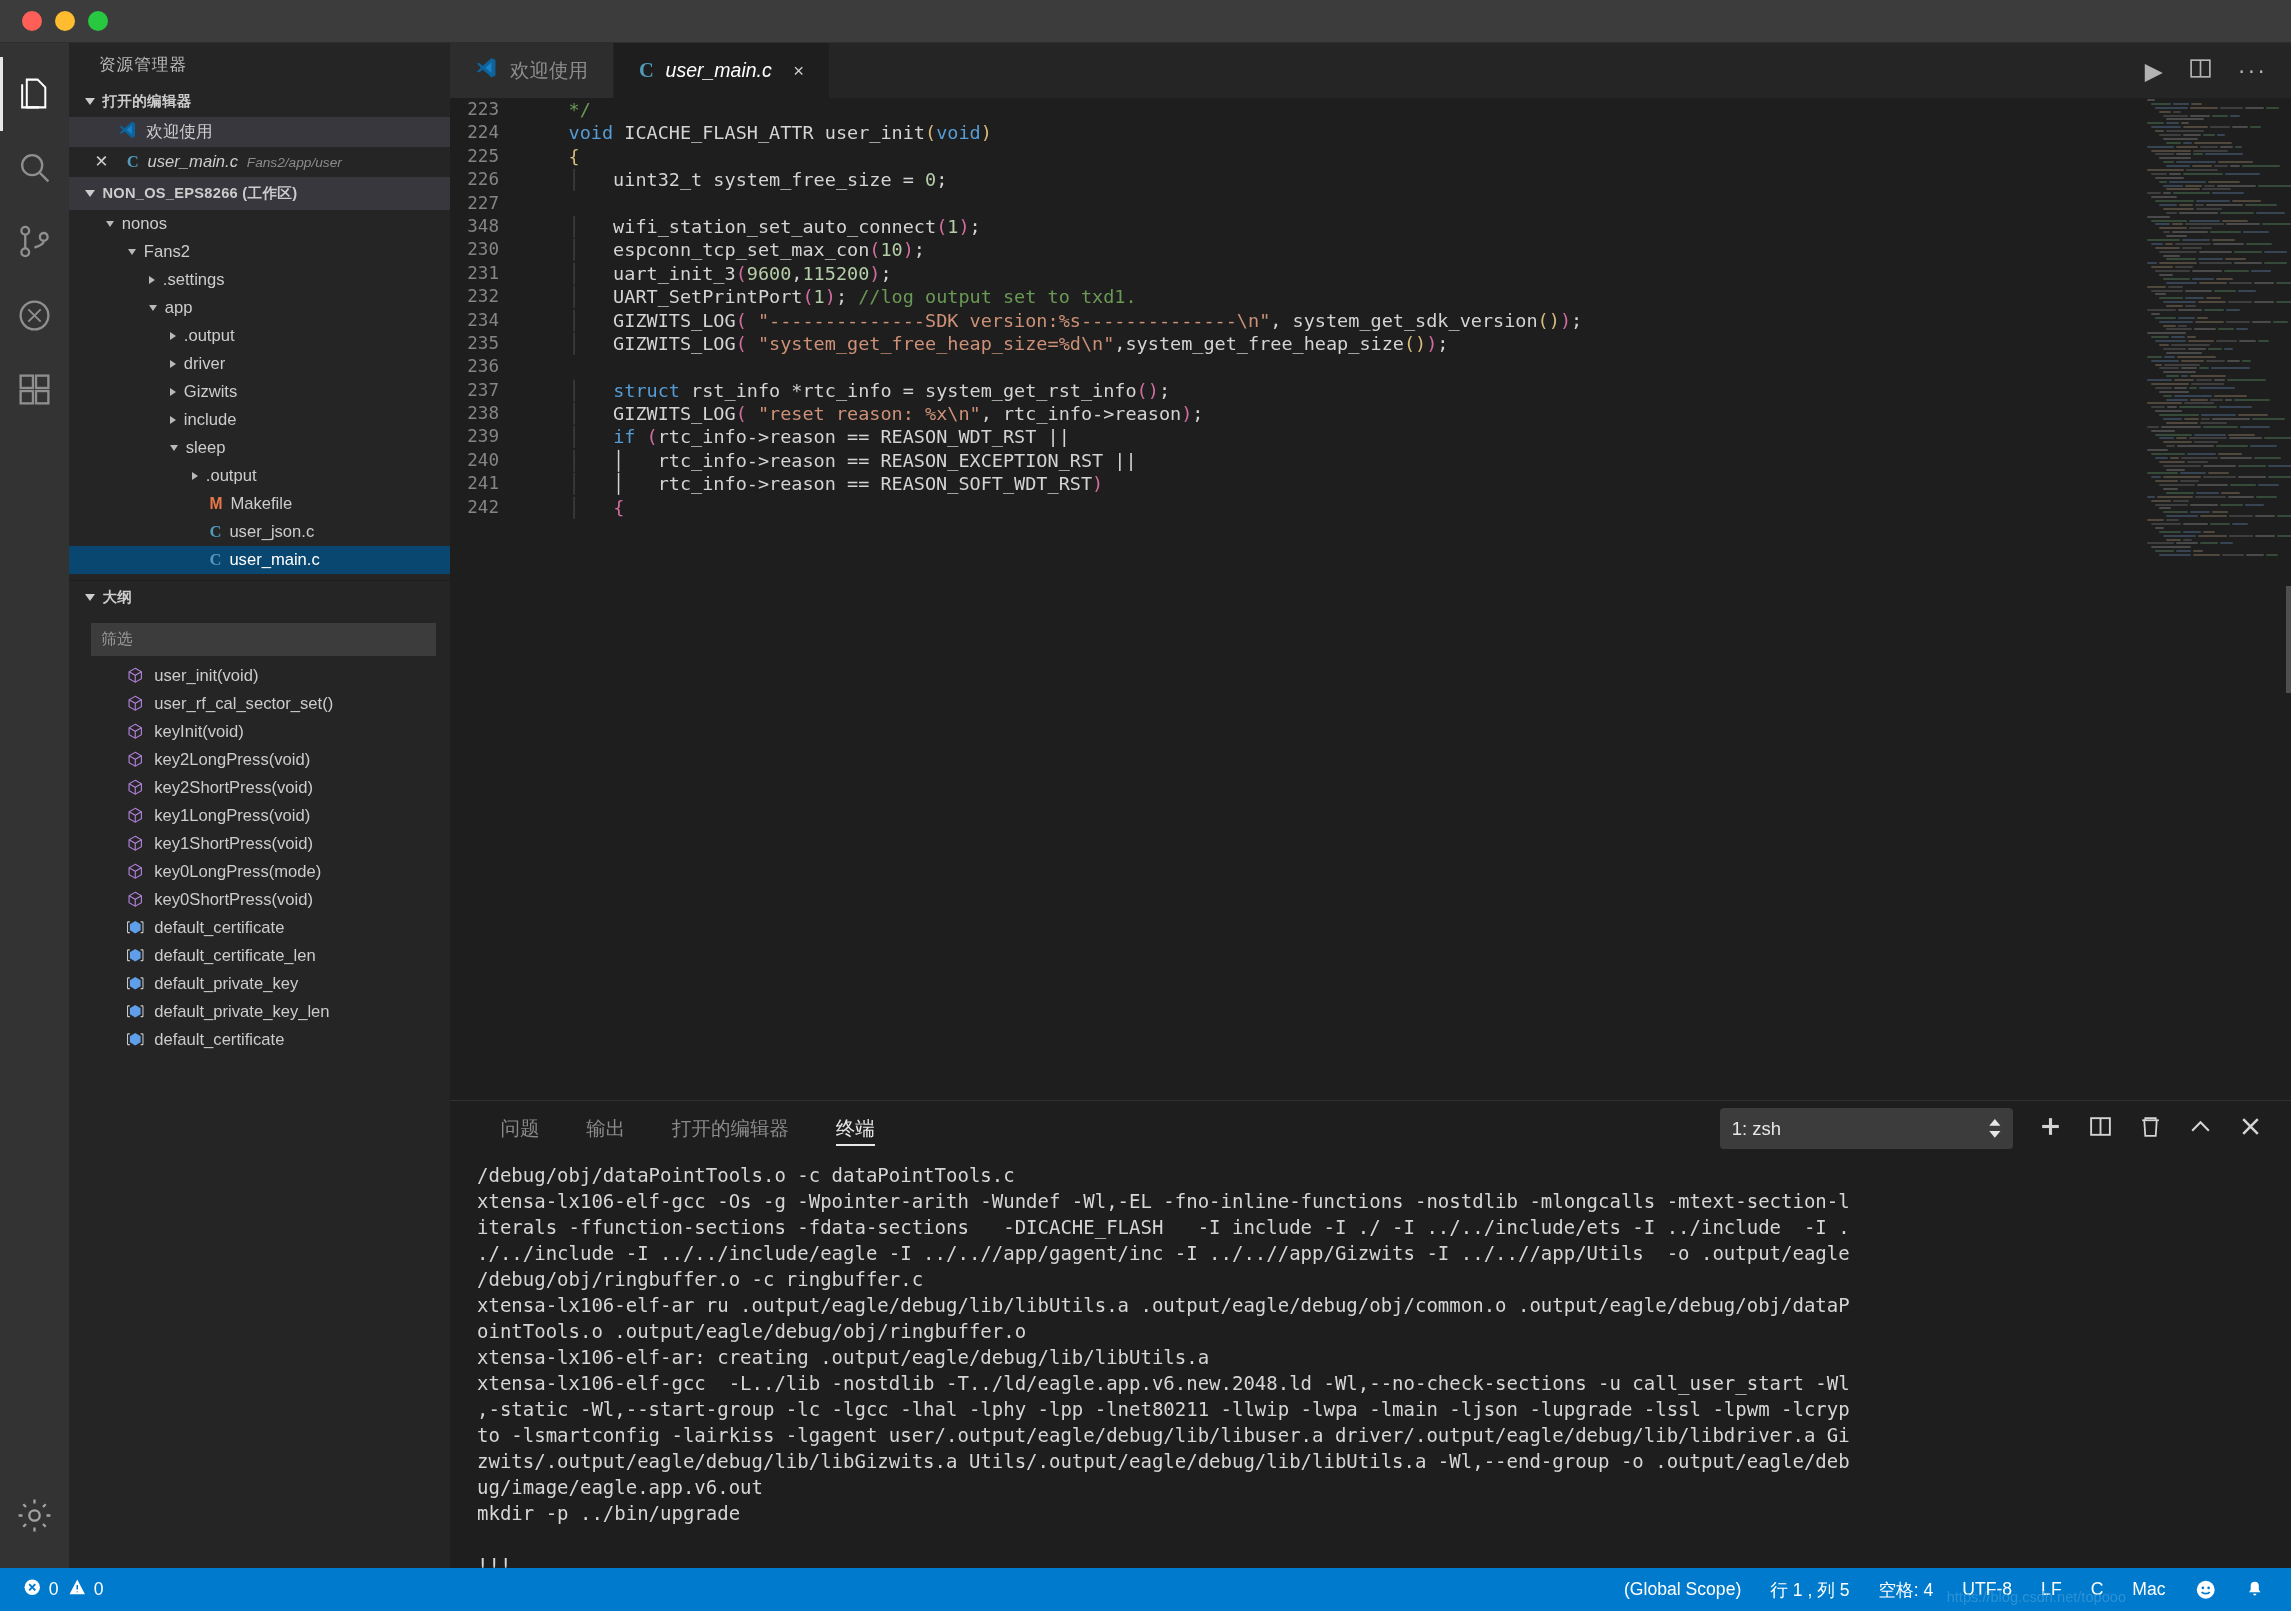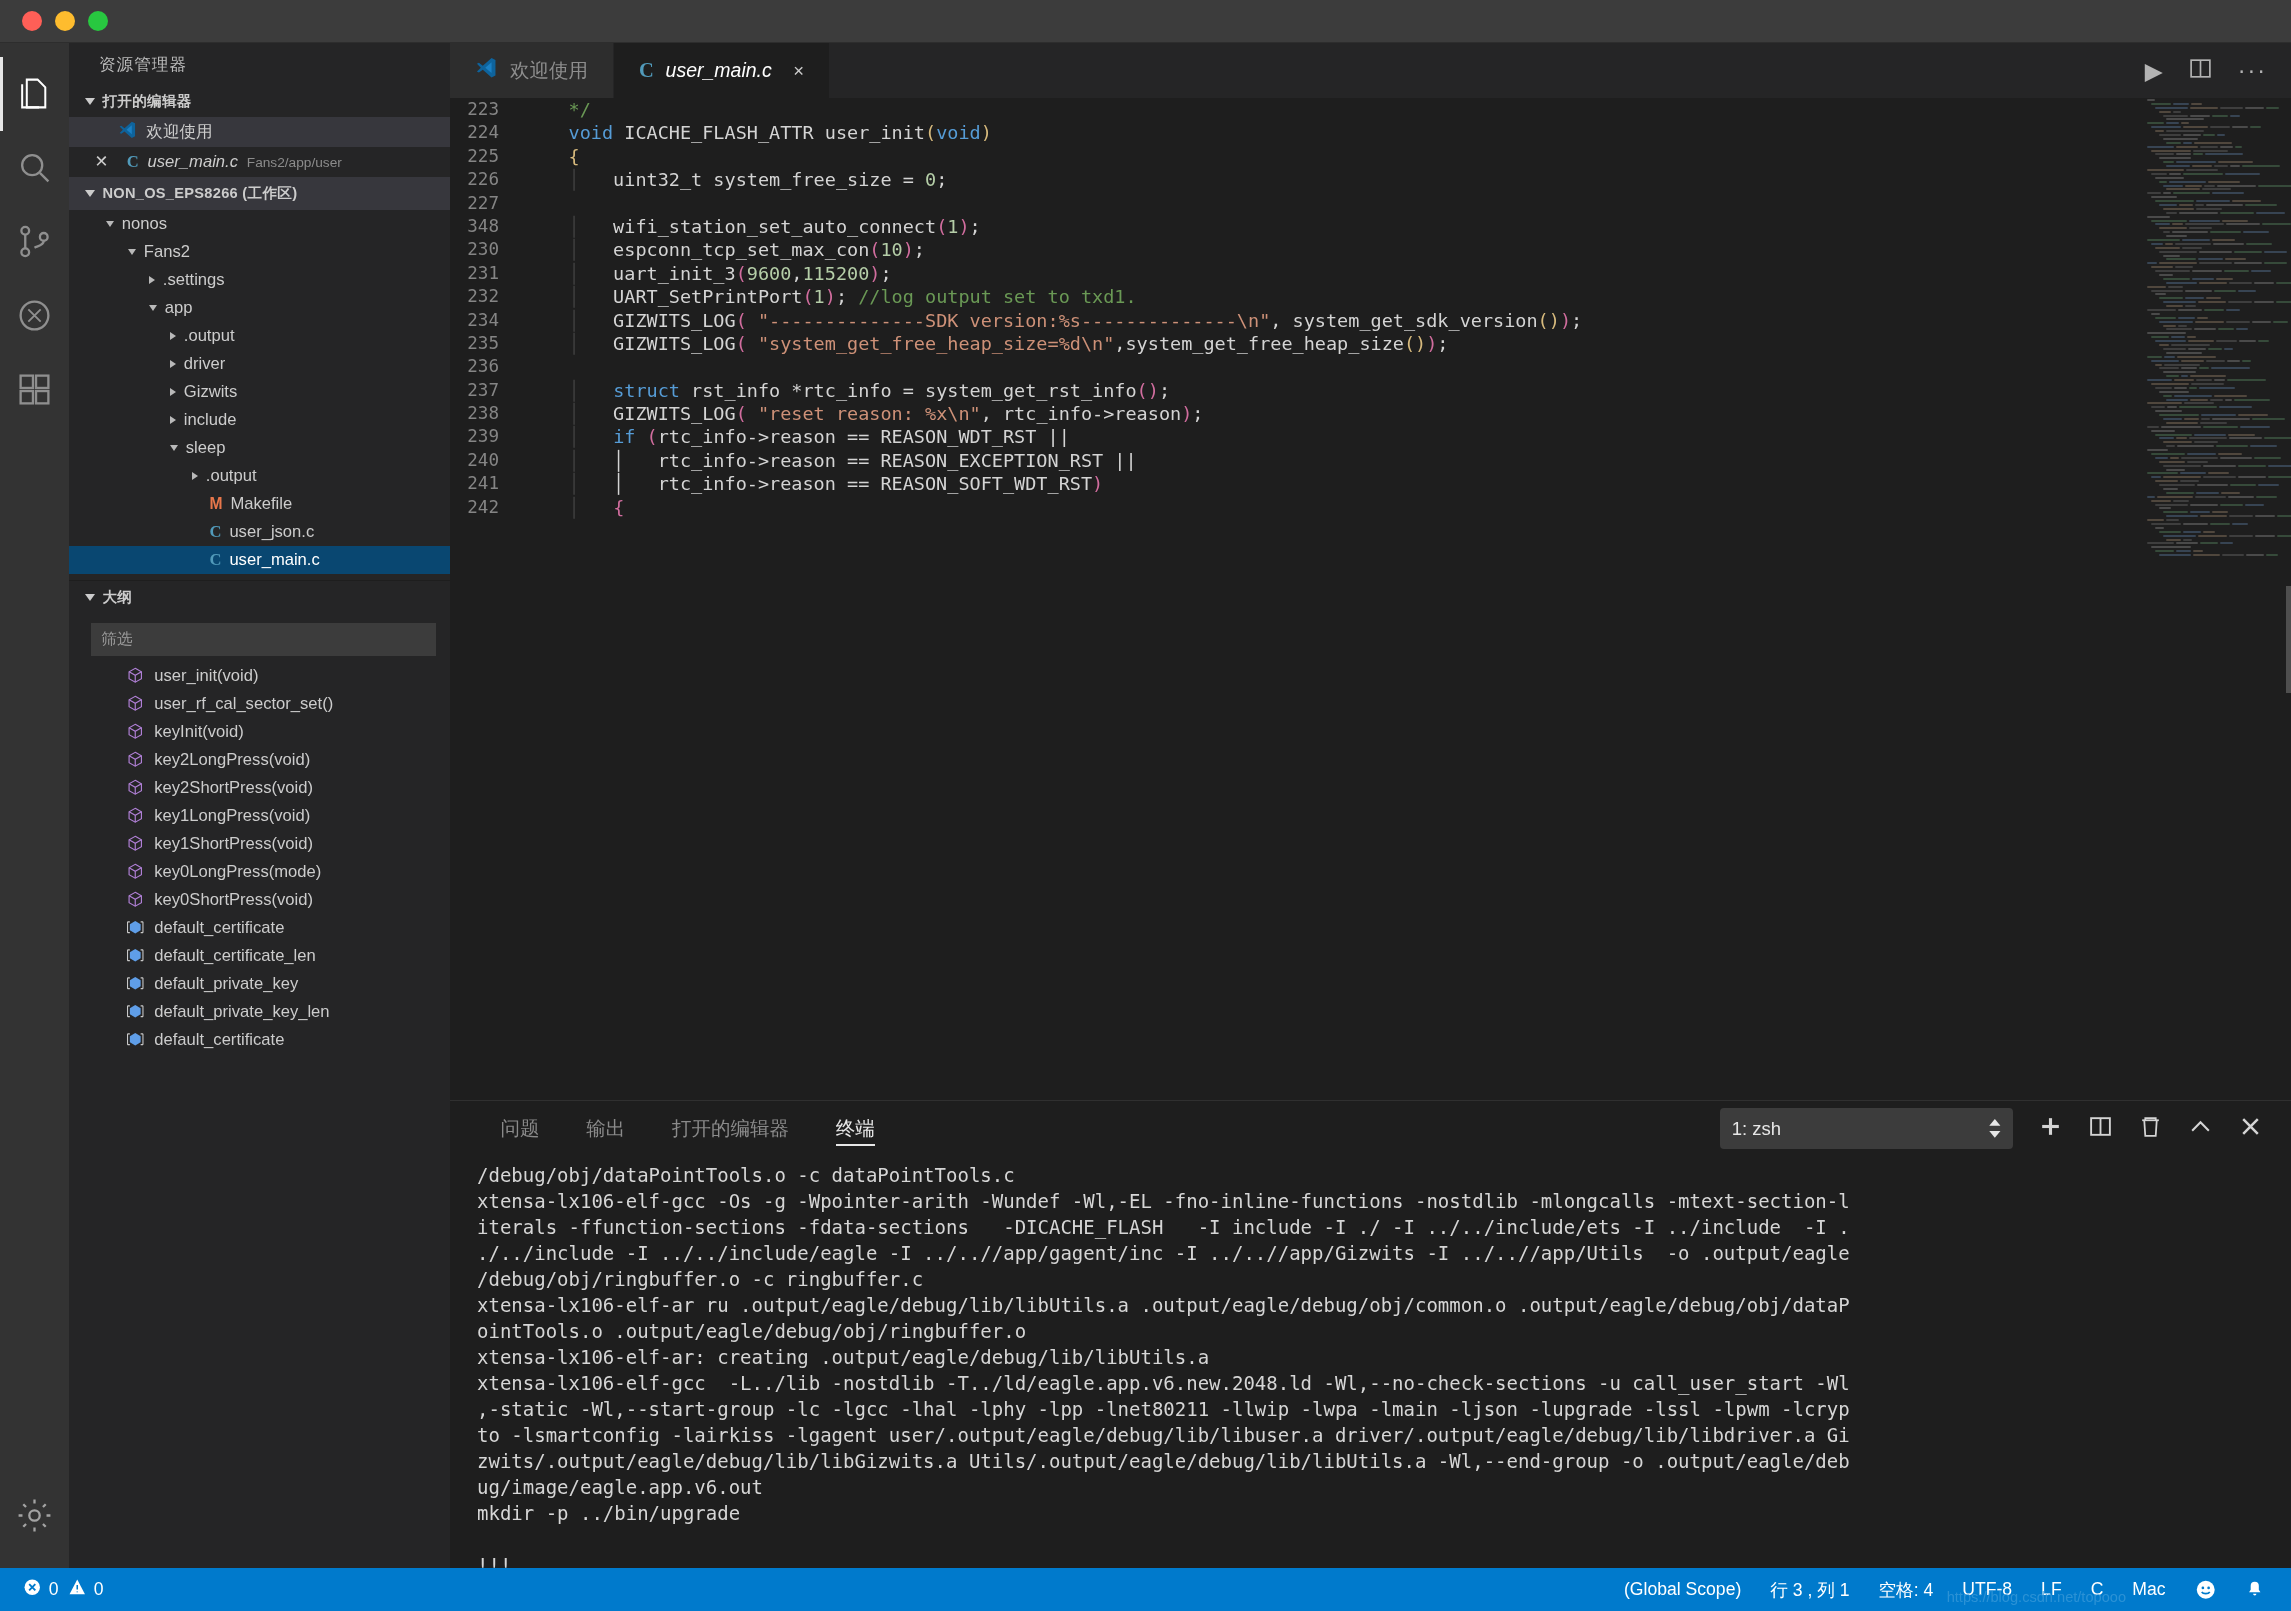--- a/index.html
+++ b/index.html
@@ -63,21 +63,21 @@
   .tri.small.right { border-top:4.9px solid transparent;border-bottom:4.9px solid transparent;border-left:6.8px solid #b9b9b9;}
 
   .openrow {
     height:30px; display:flex; align-items:center; gap:8.8px; padding-left:49px;
     font-size:16.6px; color:#cccccc; white-space:nowrap;
   }
   .openrow.sel { background:#37373d; }
   .openrow .close-x { width:15.6px; color:#cccccc; font-size:16.6px; line-height:1; margin-left:-23.4px; margin-right:7.8px;}
   .c-icon { color:#519aba; font-weight:bold; font-size:16.6px; font-family:"Liberation Serif", serif; }
   .italic { font-style:italic; }
-  .dim { color:#8c8c8c; font-size:13.7px; }
+  .dim { color:#8c8c8c; font-size:13.7px; font-style:italic; }
 
   .treerow {
     height:28px; display:flex; align-items:center; gap:7.8px;
     font-size:16.6px; color:#cccccc; white-space:nowrap;
   }
   .treerow.selected { background:#094771; color:#ffffff; }
   .m-icon { color:#e8774b; font-weight:bold; font-size:15.6px; }
 
   .filter-wrap { padding:7.8px 13.7px 5.9px 21.5px; }
   .filter-box {
@@ -1127,21 +1127,21 @@
           <svg width="18.5" height="18.5" viewBox="0 0 24 24">
               <path d="M12 2L22 21H2z" fill="#ffffff"></path>
               <path d="M12 9v6M12 17.5v1" stroke="#007acc" stroke-width="2"></path>
             </svg>
         </span>
         <span>0</span>
       </span>
     </div>
     <div class="sb-right">
       <span class="sb-item">(Global Scope)</span>
-      <span class="sb-item">行 3 , 列 1</span>
+      <span class="sb-item">行 1 , 列 5</span>
       <span class="sb-item">空格: 4</span>
       <span class="sb-item">UTF-8</span>
       <span class="sb-item">LF</span>
       <span class="sb-item">C</span>
       <span class="sb-item">Mac</span>
       <span class="sb-item">
         <svg width="21.5" height="21.5" viewBox="0 0 24 24">
             <circle cx="12" cy="12" r="10" fill="#ffffff"></circle>
             <circle cx="8.8" cy="10" r="1.5" fill="#007acc"></circle>
             <circle cx="15.2" cy="10" r="1.5" fill="#007acc"></circle>

